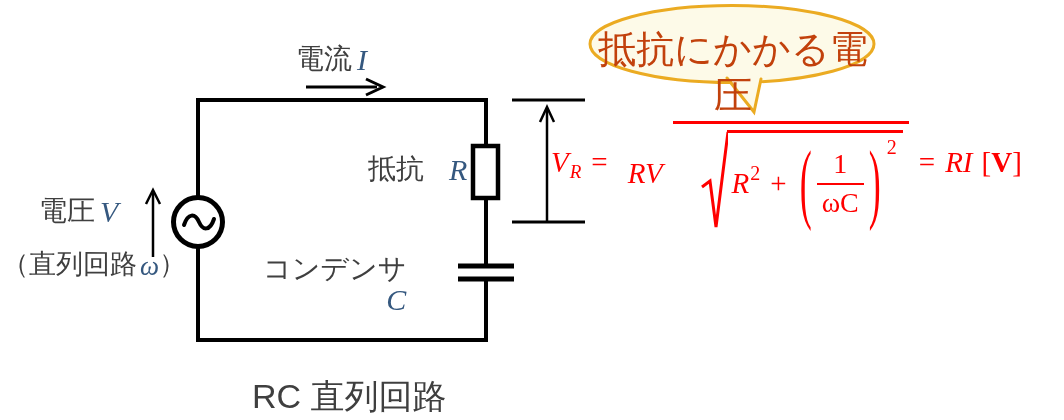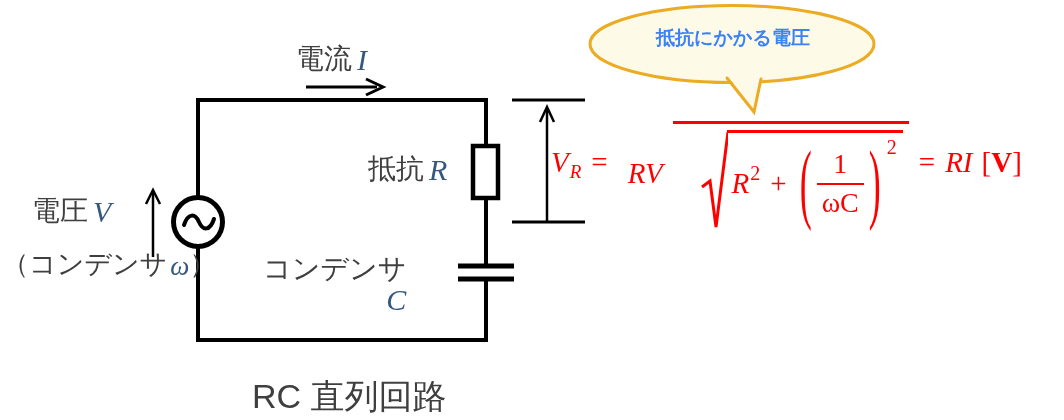--- a/index.html
+++ b/index.html
@@ -6,21 +6,21 @@
   #stage{position:relative;width:1064px;height:420px;background:#fff;overflow:hidden;
          font-family:"Liberation Sans",sans-serif;}
   #stage svg.layer{position:absolute;left:0;top:0;}
 
   .jp{color:#3f3f3f;font-size:28px;line-height:1.1;}
   .label{position:absolute;display:flex;align-items:flex-end;white-space:nowrap;}
   .mvar{font-family:"Liberation Serif",serif;font-style:italic;color:#35587f;
         font-size:30px;margin-left:5px;line-height:1;}
 
   .bubble-text{position:absolute;left:589px;top:27px;width:288px;text-align:center;
-               font-size:19px;color:#3b82f6;line-height:1.2;font-weight:bold;}
+               font-size:38px;color:#c2410c;line-height:1.2;}
 
   .caption{position:absolute;left:249px;top:374px;font-size:34px;color:#3f3f3f;
            border-bottom:2.5px solid #111;padding:0 3px 4px 3px;white-space:nowrap;}
 
   
   .formula{position:absolute;left:551px;top:121px;display:flex;align-items:flex-start;
            color:#ff0000;font-family:"Liberation Serif",serif;font-size:29px;line-height:1.2;
            white-space:nowrap;}
   .mi{font-style:italic;}
   .mo{font-style:normal;}
@@ -82,32 +82,32 @@
     <path d="M727,78 L754,112 L761,79" stroke="#ebab22" stroke-width="3" fill="none" stroke-linecap="round"></path>
   </svg>
 
   <div class="bubble-text">抵抗にかかる電圧</div>
 
   <div class="label" style="left:296px;top:44px;">
     <span class="jp">電流</span>
     <span class="mvar">I</span>
   </div>
 
-  <div class="label" style="left:32px;top:196px;">
+  <div class="label" style="left:39px;top:196px;">
     <span class="jp">電圧</span>
     <span class="mvar">V</span>
   </div>
 
   <div class="label" style="left:2px;top:250px;">
-    <span class="jp" style="font-size:27px;">（コンデンサ</span>
+    <span class="jp" style="font-size:27px;">（直列回路</span>
     <span class="mvar" style="font-size:27px;margin-left:3px;">ω</span>
     <span class="jp" style="font-size:27px;">）</span>
   </div>
 
-  <div class="label" style="left:368px;top:154px;">
+  <div class="label" style="left:368px;top:154px;gap:20px;">
     <span class="jp">抵抗</span>
     <span class="mvar">R</span>
   </div>
 
   <div class="label" style="left:263px;top:254px;flex-direction:column;">
     <span class="jp">コンデンサ</span>
     <span class="mvar">C</span>
   </div>
 
   <div class="formula">

